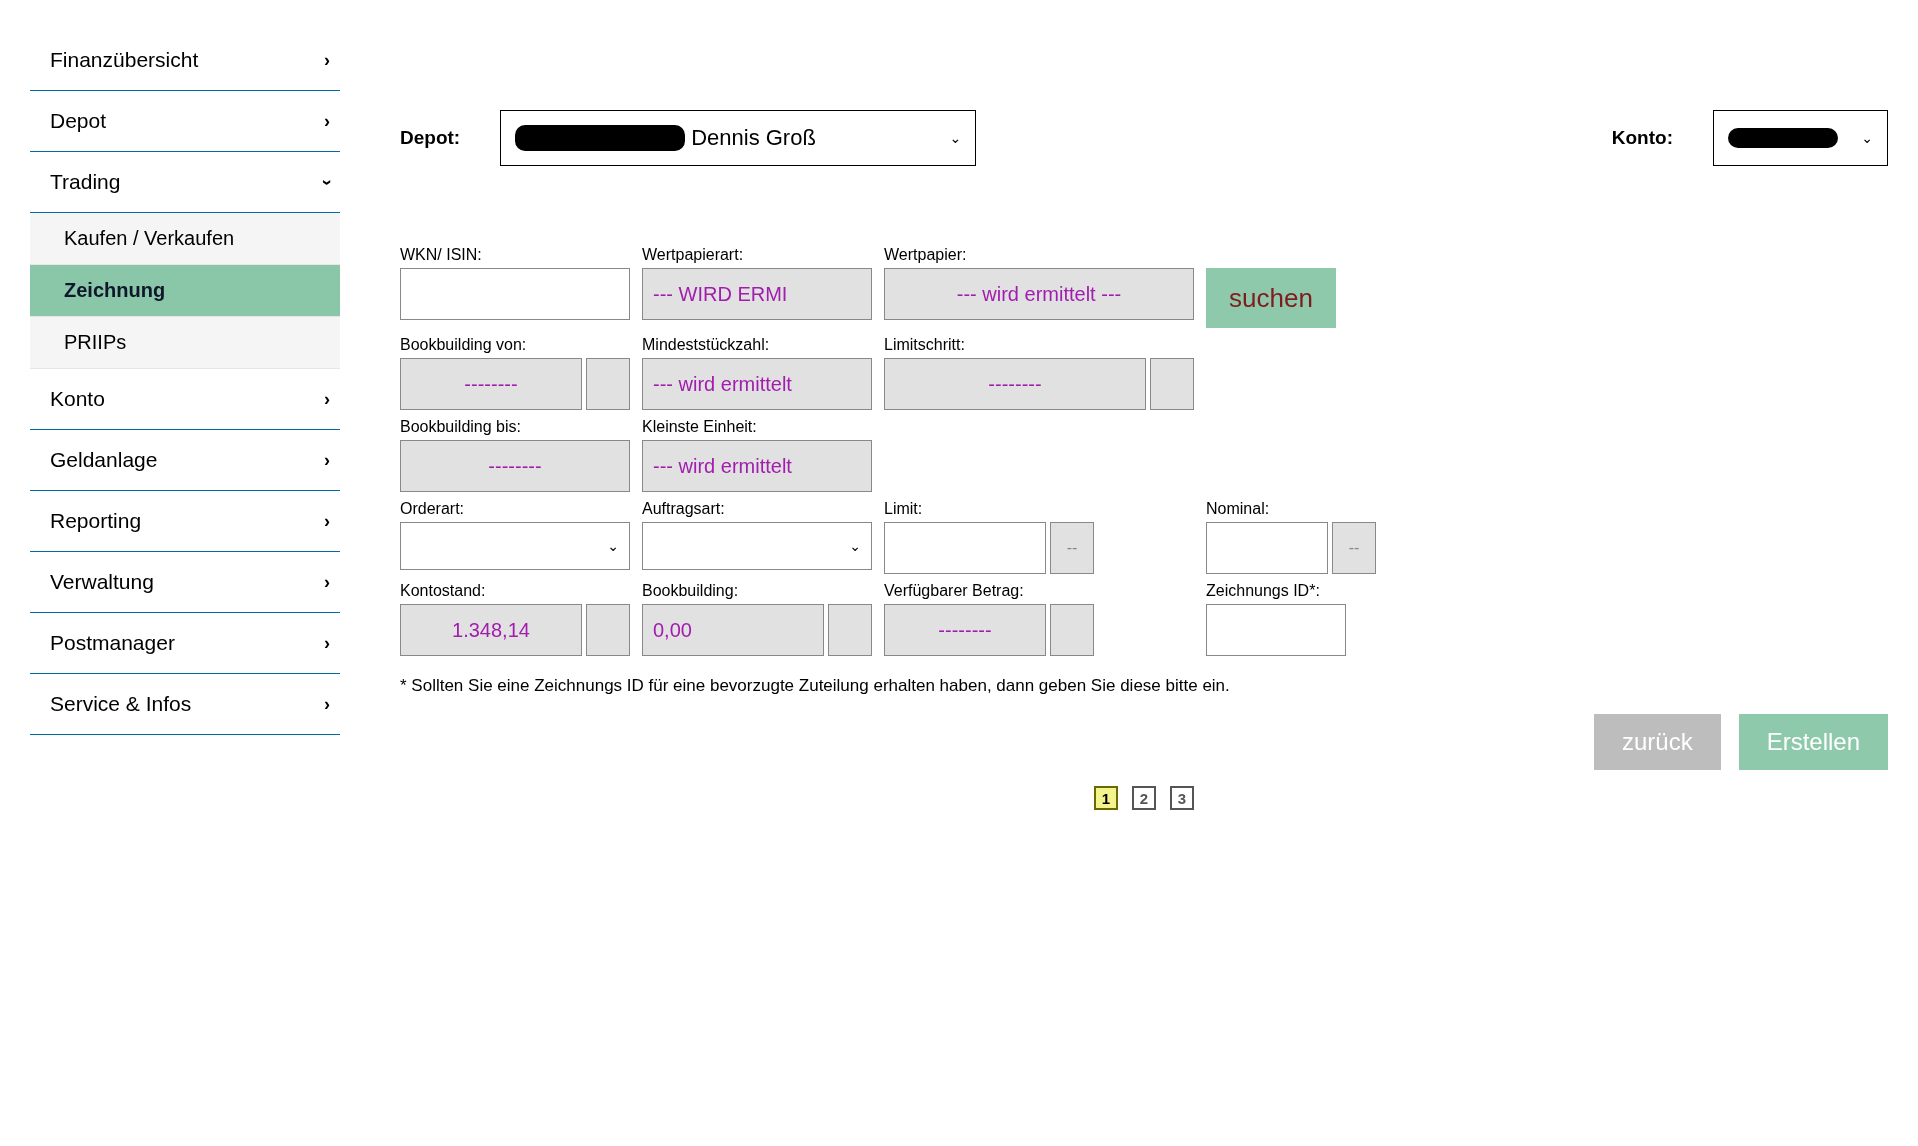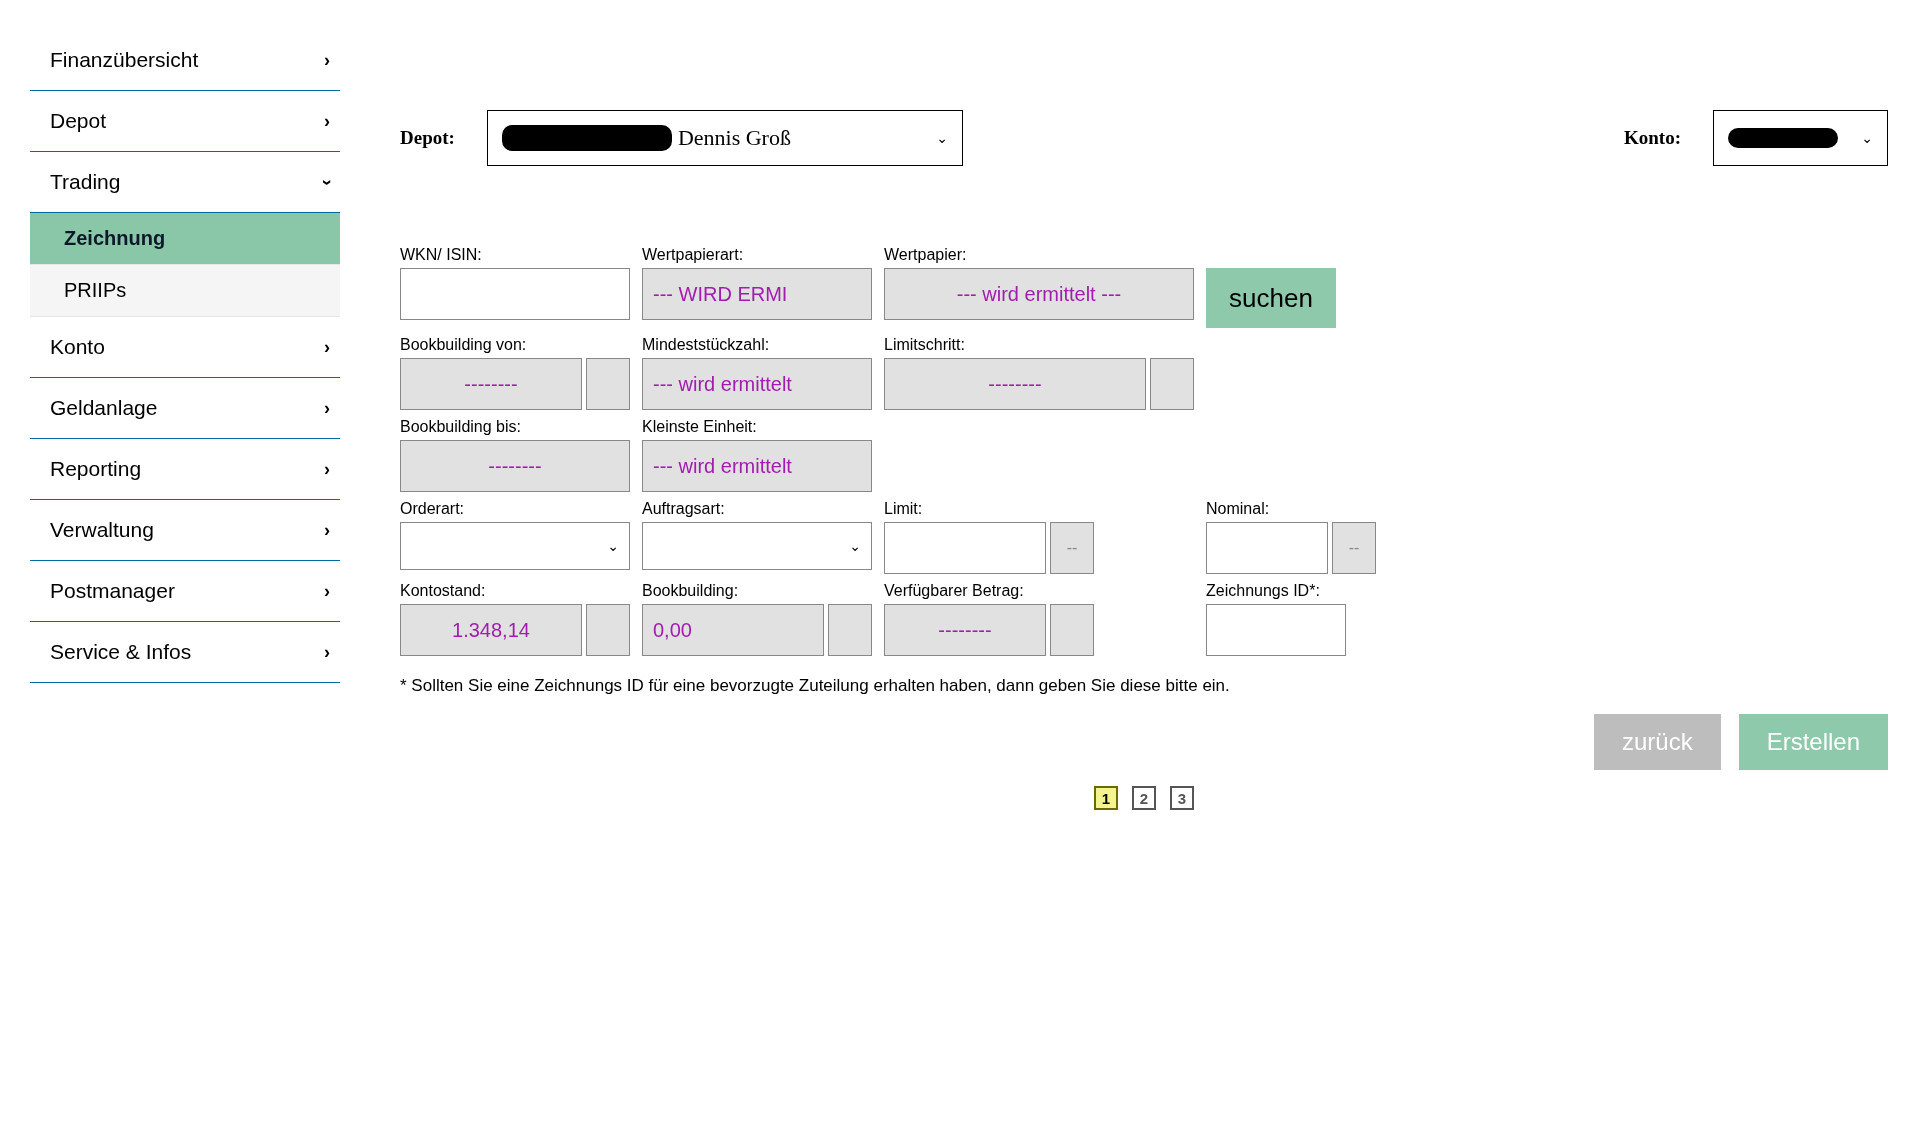--- a/index.html
+++ b/index.html
@@ -44,23 +44,22 @@
   }
   
   .main {
     flex: 1;
     padding-left: 60px;
     padding-top: 80px;
   }
   .toprow {
     display: flex;
     align-items: center;
-    gap: 32px;
+    gap: 40px;
     margin-bottom: 80px;
-    font-family: Liberation Serif, serif;
   }
   .label-bold { font-weight: bold; font-size: 19px; }
   .select-box {
     border: 1px solid #000;
     height: 56px;
     display: flex;
     align-items: center;
     justify-content: space-between;
     padding: 0 14px;
     background: #fff;
@@ -110,21 +109,21 @@
     display: flex;
     align-items: center;
     justify-content: flex-end;
     padding: 0 10px;
     font-size: 16px;
     cursor: pointer;
   }
   .suchen-btn {
     height: 60px;
     background: #8fc9ac;
-    color: #000000;
+    color: #7f1d1d;
     font-size: 26px;
     border: none;
     display: flex;
     align-items: center;
     justify-content: center;
     cursor: pointer;
     margin-top: 22px;
     width: 130px;
   }
   .footnote {
@@ -179,20 +178,23 @@
     </div>
     <div class="nav-item">
       <span>Depot</span>
       <span class="chev">›</span>
     </div>
     <div class="nav-item">
       <span>Trading</span>
       <span class="chev" style="transform:rotate(90deg);display:inline-block;">›</span>
     </div>
     <div class="sub-nav">
+      <div class="sub-item">
+        <span>Kaufen / Verkaufen</span>
+      </div>
       <div class="sub-item active">
         <span>Zeichnung</span>
       </div>
       <div class="sub-item">
         <span>PRIIPs</span>
       </div>
     </div>
     <div class="nav-item">
       <span>Konto</span>
       <span class="chev">›</span>

